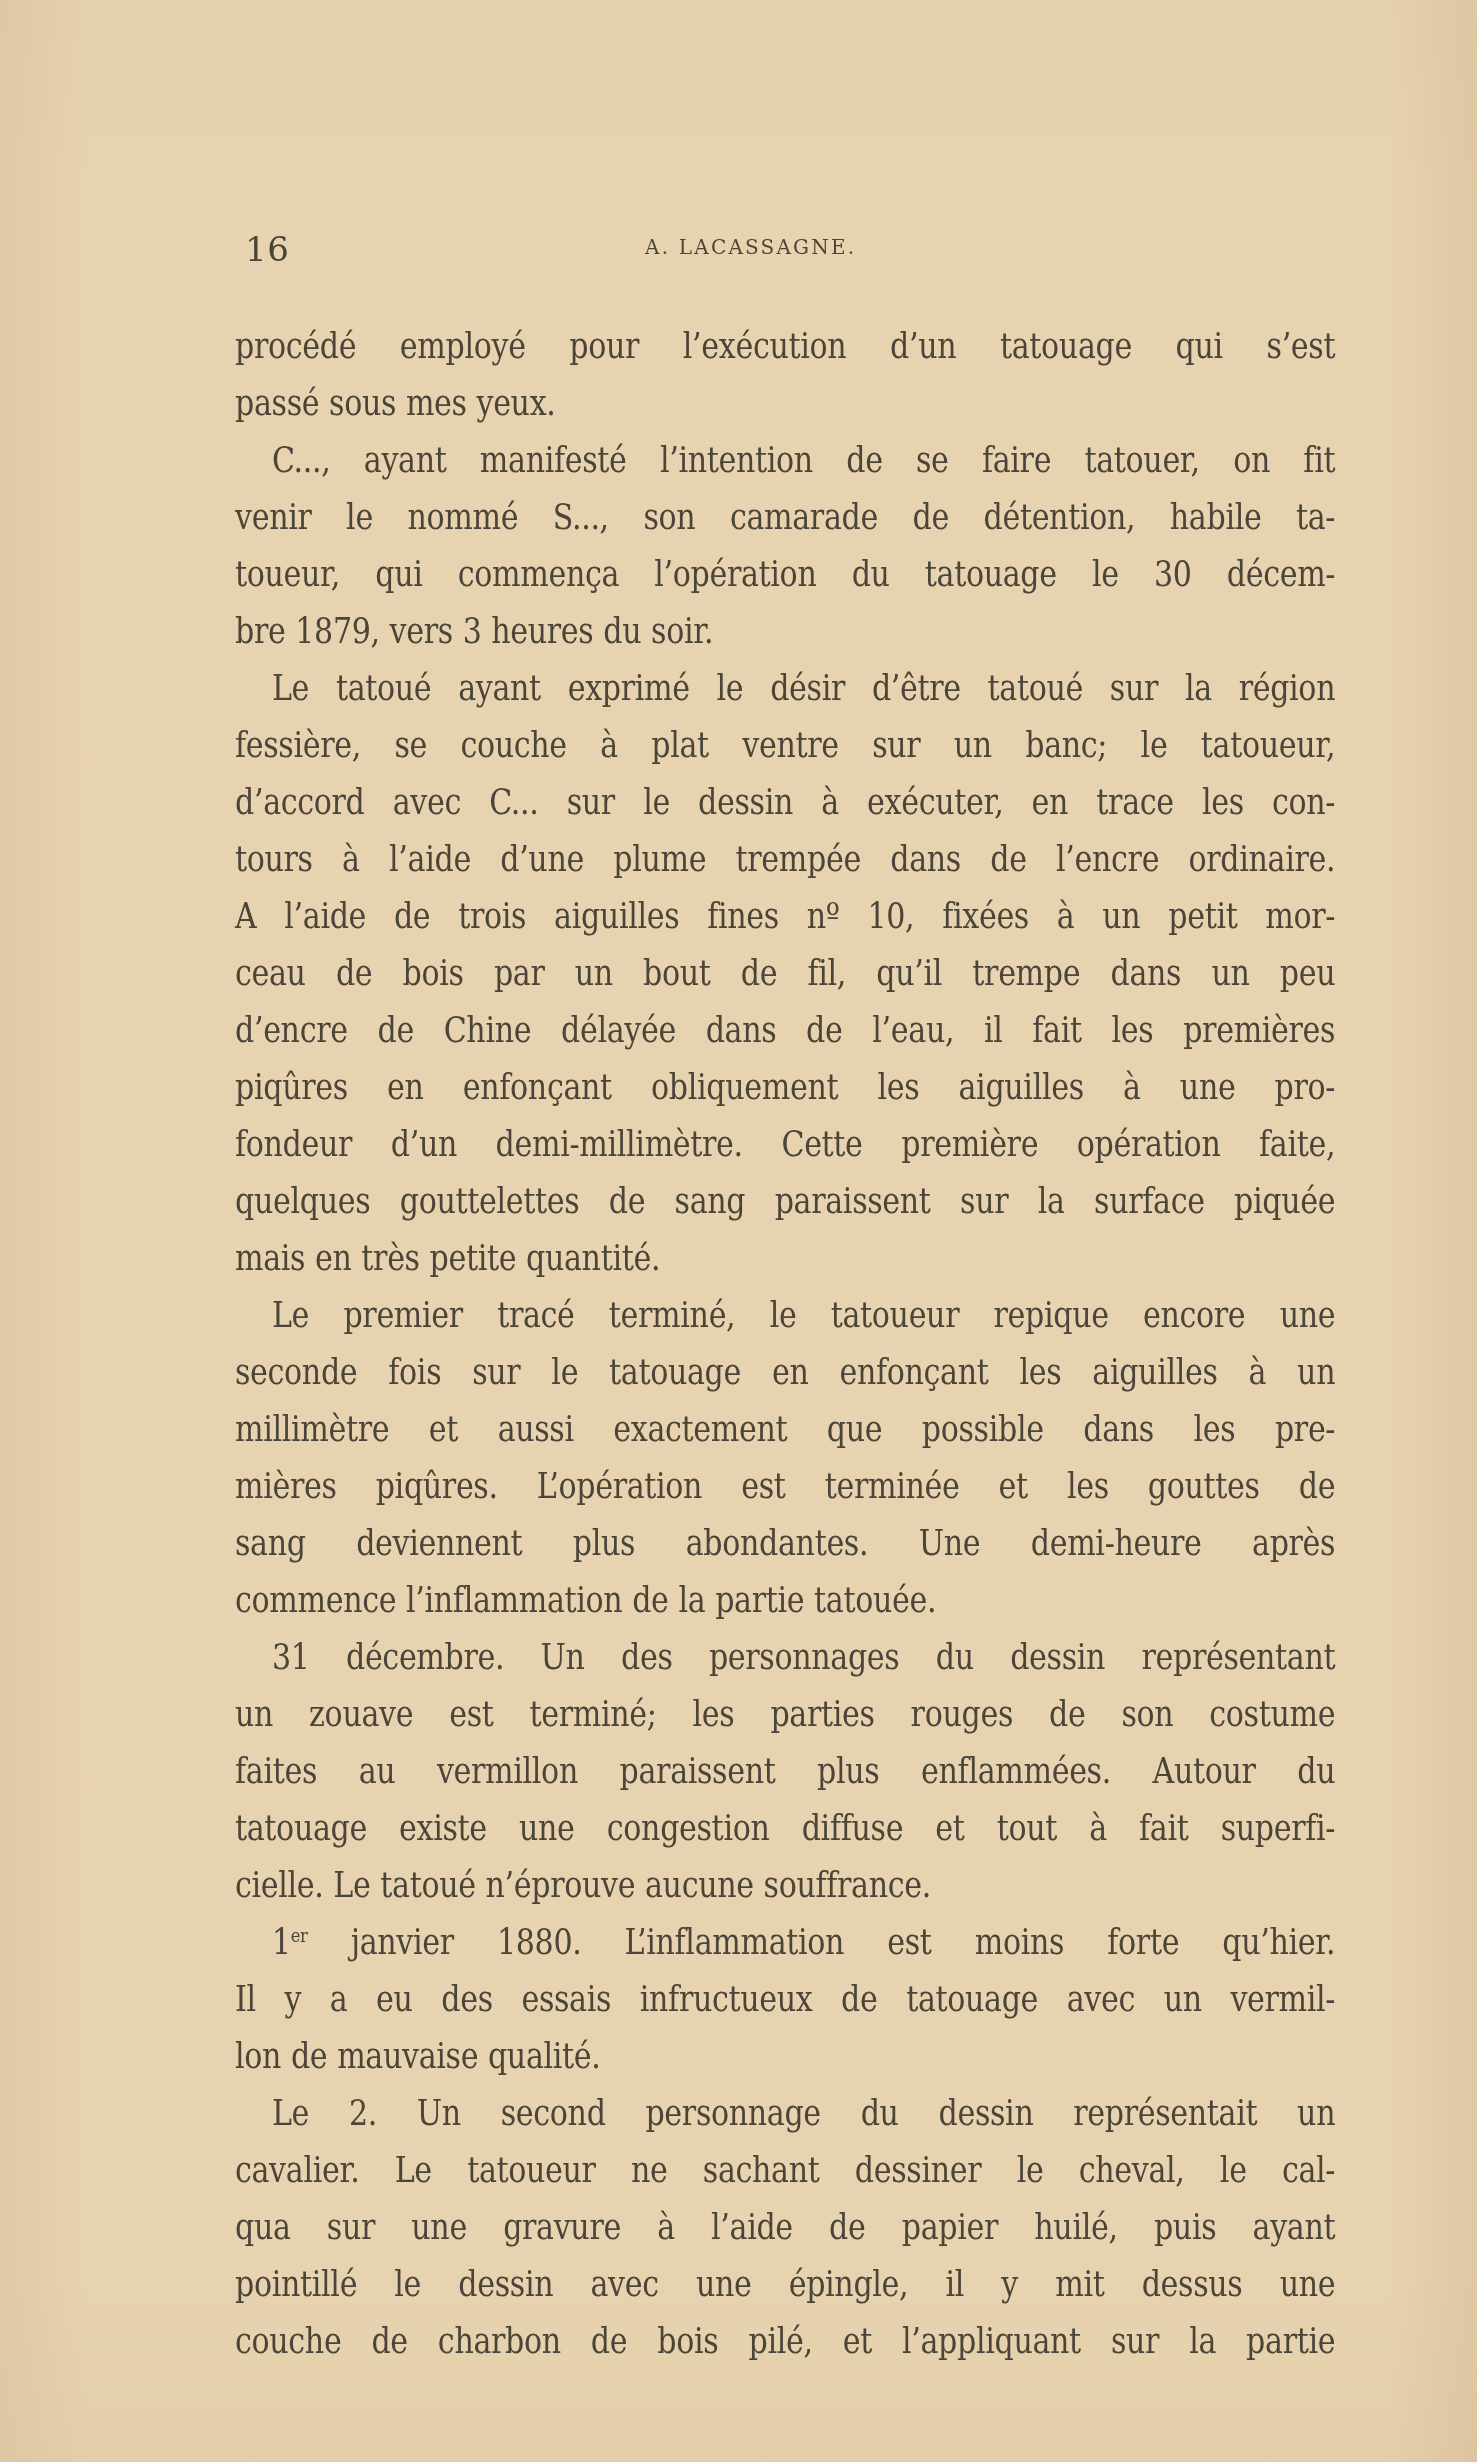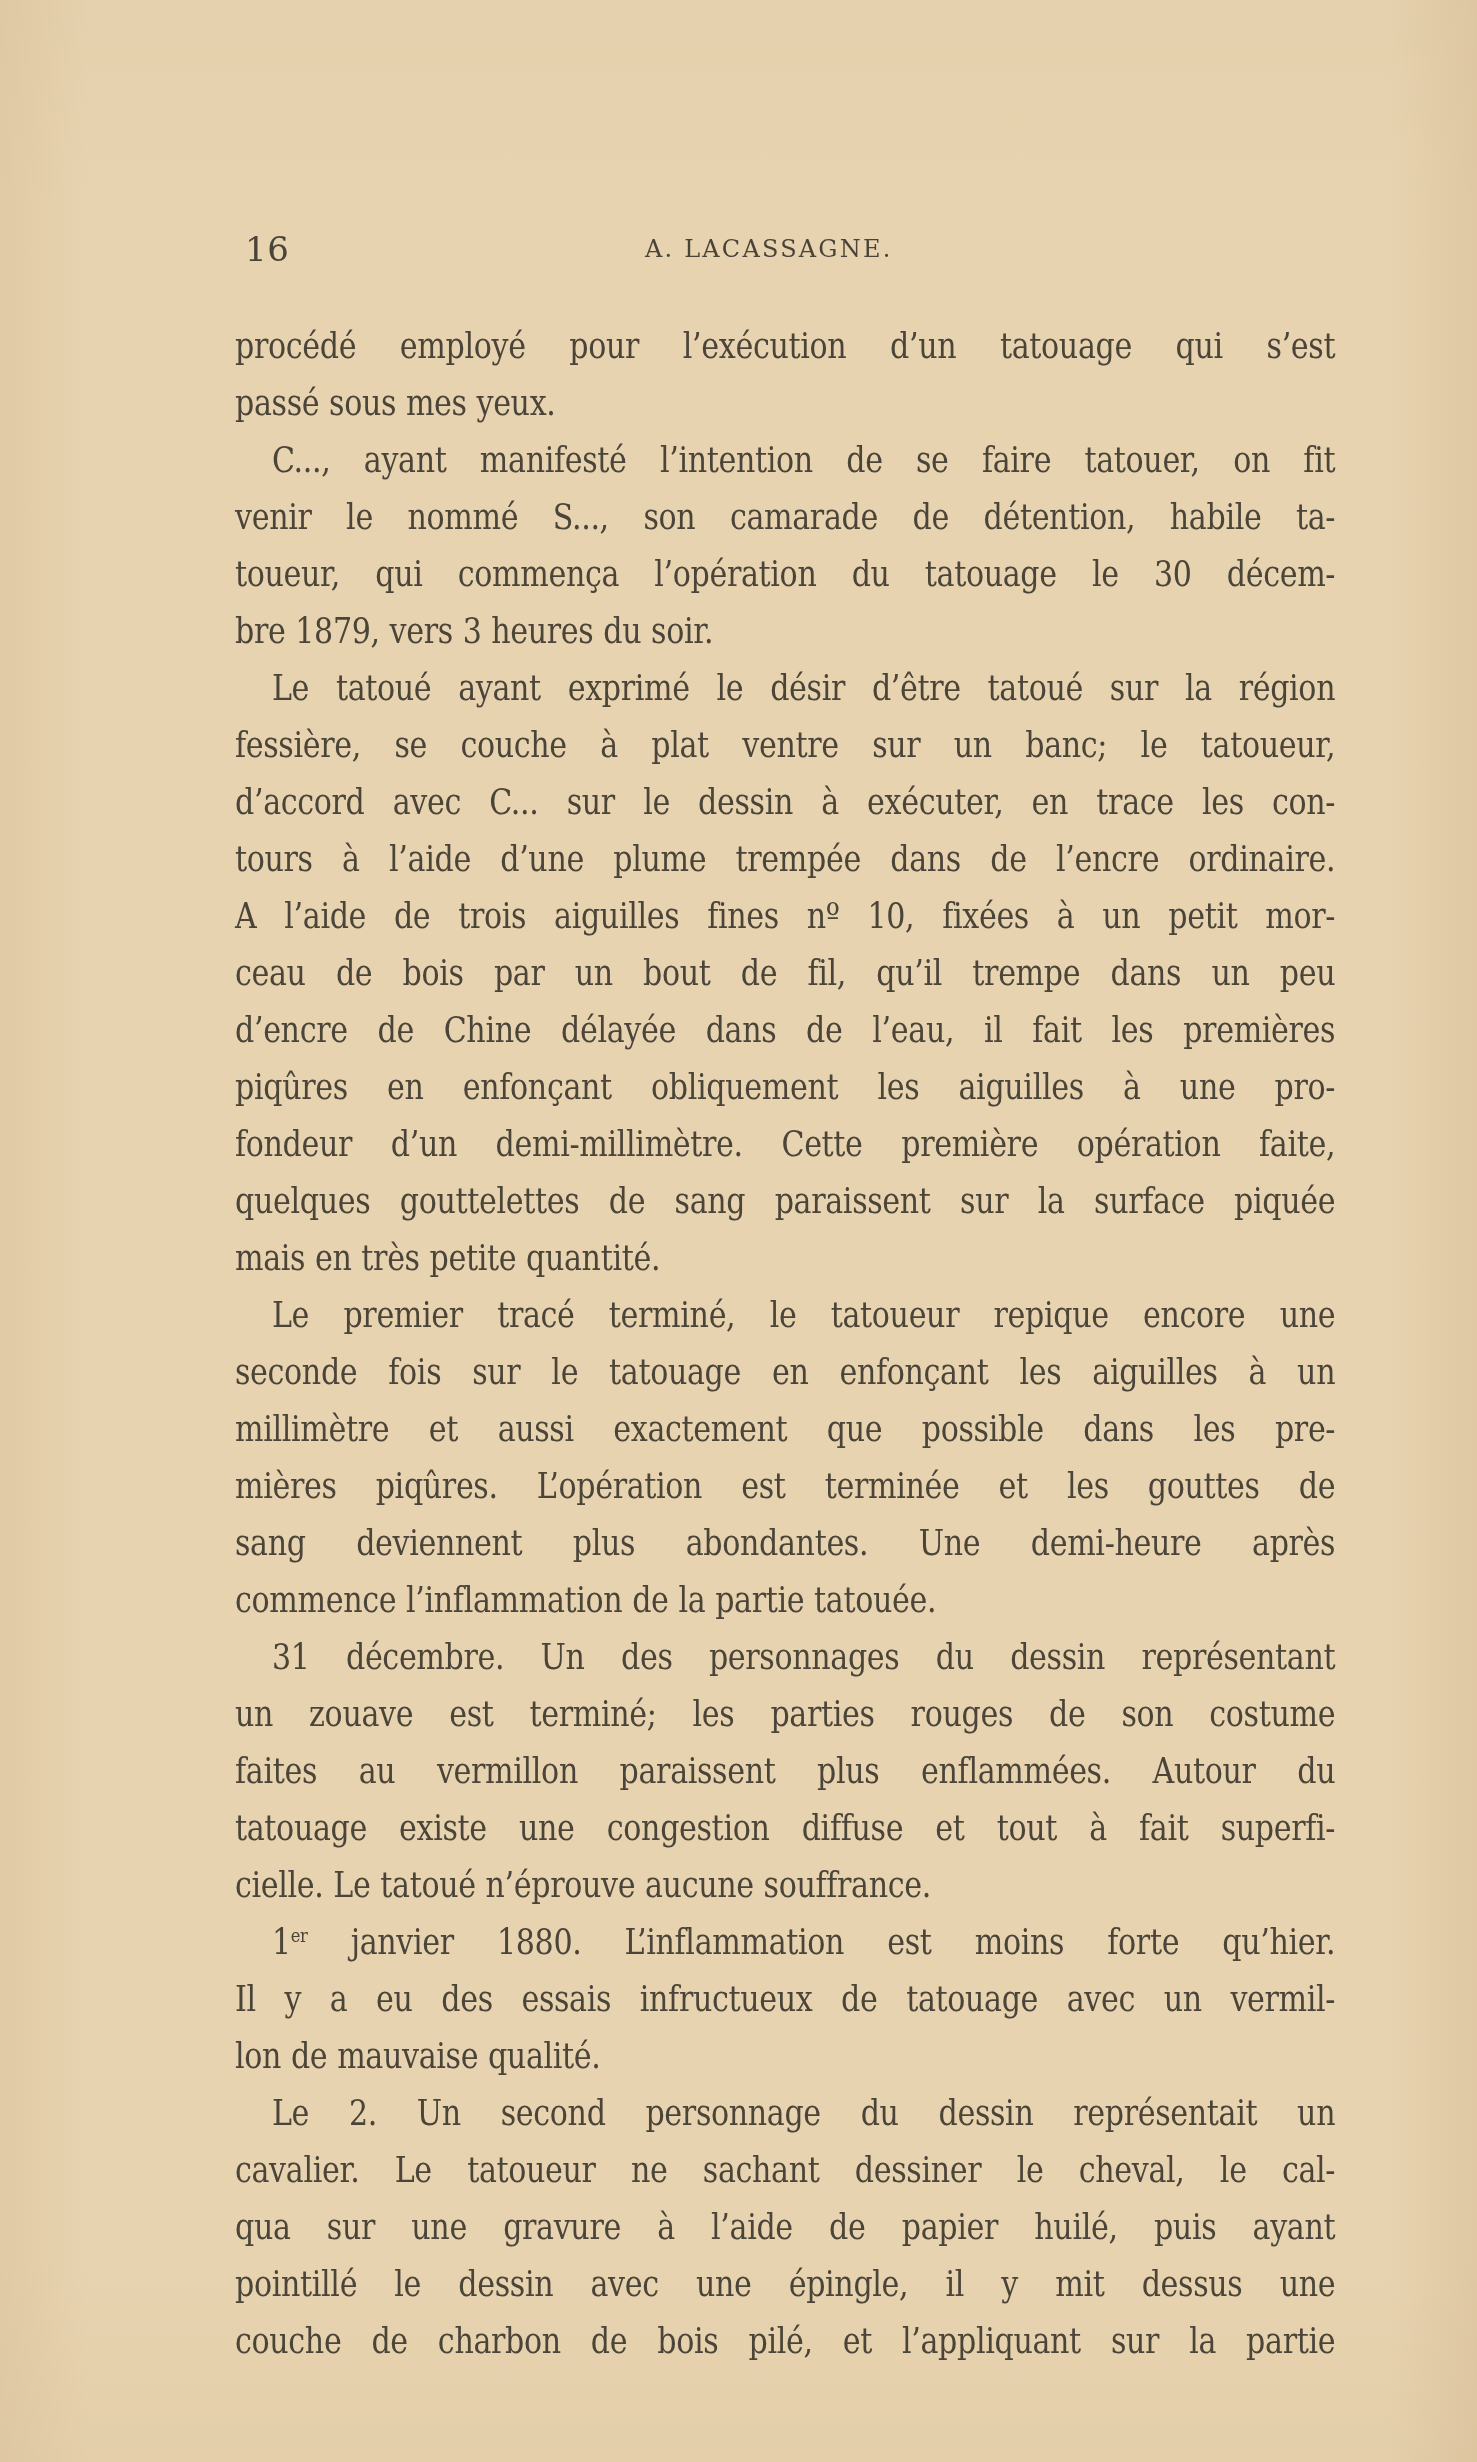--- a/index.html
+++ b/index.html
@@ -33,21 +33,21 @@
       position: absolute;
       left: 10px;
       top: 7.4px;
       font-size: 34px;
       letter-spacing: 0.7px;
     }
     .header-title {
       position: absolute;
       left: 410px;
       top: 13.3px;
-      font-size: 24px;
+      font-size: 20px;
       letter-spacing: 2.2px;
     }
     .body-text {
       position: absolute;
       top: 68px;
       left: 0;
       width: 1100px;
       margin-top: 28px;
     }
     .line {

